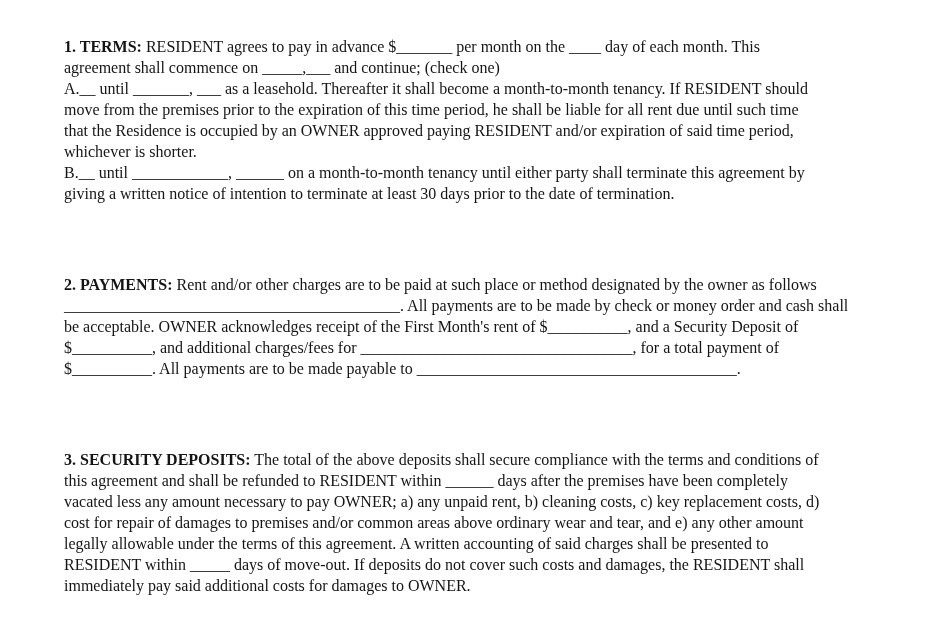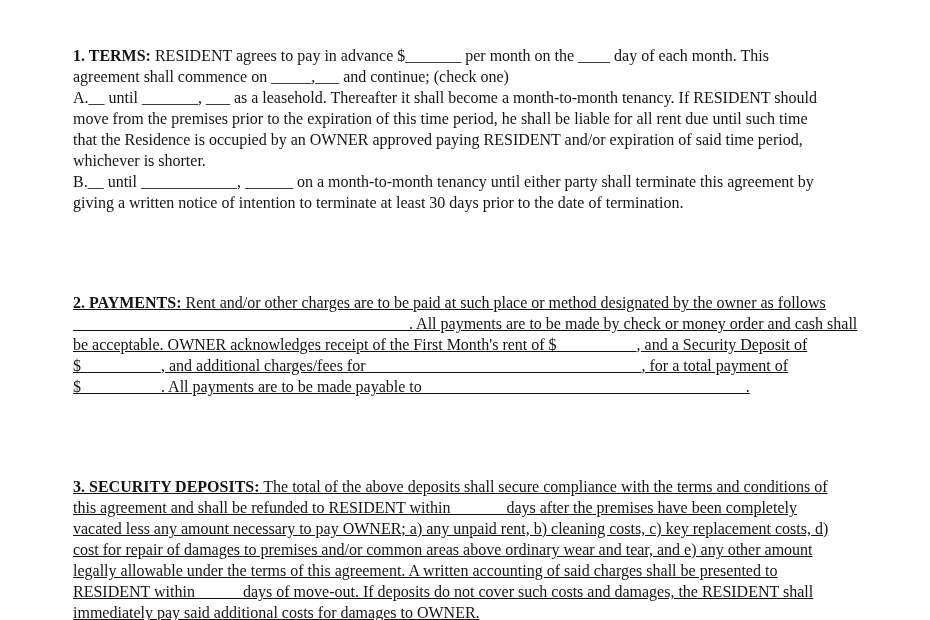--- a/index.html
+++ b/index.html
@@ -17,22 +17,22 @@
   .doc-page {
     position: absolute;
     top: -13px;
     left: 57px;
     width: 850px;
     color: #141414;
     font-size: 16px;
     line-height: 21px;
     white-space: pre;
   }
-  .doc-section { margin: 16px; }
-  .doc-section + .doc-section { margin-top: 21px; text-decoration: underline; }
+  .doc-section { margin: 7px; }
+  .doc-section + .doc-section { margin-top: 21px; }
   .line { height: 21px; white-space: pre; }
   .bold { font-weight: bold; }
 </style>
 </head>
 <body>
 
 <div class="doc-page">
   <div class="doc-section"><div class="line"><span class="bold">1. TERMS:</span><span> RESIDENT agrees to pay in advance $_______ per month on the ____ day of each month. This</span></div><div class="line"><span>agreement shall commence on _____,___ and continue; (check one)</span></div><div class="line"><span>A.__ until _______, ___ as a leasehold. Thereafter it shall become a month-to-month tenancy. If RESIDENT should</span></div><div class="line"><span>move from the premises prior to the expiration of this time period, he shall be liable for all rent due until such time</span></div><div class="line"><span>that the Residence is occupied by an OWNER approved paying RESIDENT and/or expiration of said time period,</span></div><div class="line"><span>whichever is shorter.</span></div><div class="line"><span>B.__ until ____________, ______ on a month-to-month tenancy until either party shall terminate this agreement by</span></div><div class="line"><span>giving a written notice of intention to terminate at least 30 days prior to the date of termination.</span></div></div>
   <div class="doc-section"><div class="line"><span class="bold">2. PAYMENTS:</span><span> Rent and/or other charges are to be paid at such place or method designated by the owner as follows</span></div><div class="line"><span>__________________________________________. All payments are to be made by check or money order and cash shall</span></div><div class="line"><span>be acceptable. OWNER acknowledges receipt of the First Month's rent of $__________, and a Security Deposit of</span></div><div class="line"><span>$__________, and additional charges/fees for __________________________________, for a total payment of</span></div><div class="line"><span>$__________. All payments are to be made payable to ________________________________________.</span></div></div>
   <div class="doc-section"><div class="line"><span class="bold">3. SECURITY DEPOSITS:</span><span> The total of the above deposits shall secure compliance with the terms and conditions of</span></div><div class="line"><span>this agreement and shall be refunded to RESIDENT within ______ days after the premises have been completely</span></div><div class="line"><span>vacated less any amount necessary to pay OWNER; a) any unpaid rent, b) cleaning costs, c) key replacement costs, d)</span></div><div class="line"><span>cost for repair of damages to premises and/or common areas above ordinary wear and tear, and e) any other amount</span></div><div class="line"><span>legally allowable under the terms of this agreement. A written accounting of said charges shall be presented to</span></div><div class="line"><span>RESIDENT within _____ days of move-out. If deposits do not cover such costs and damages, the RESIDENT shall</span></div><div class="line"><span>immediately pay said additional costs for damages to OWNER.</span></div></div>

